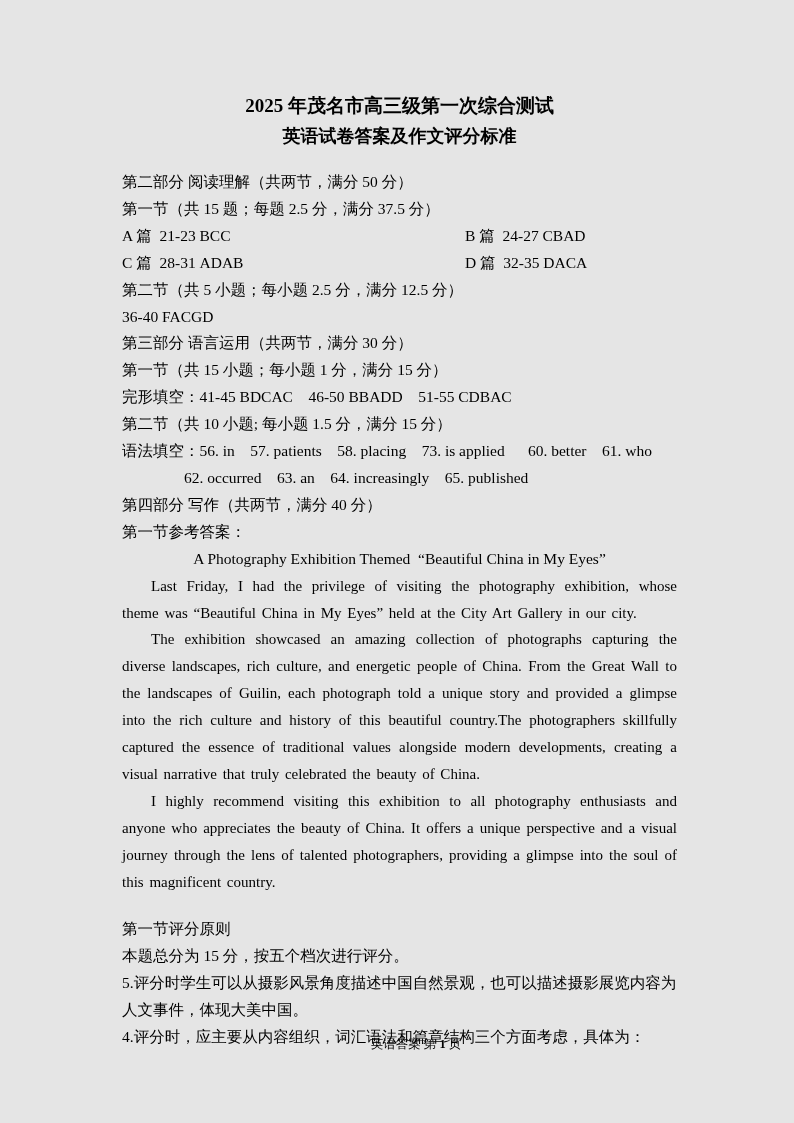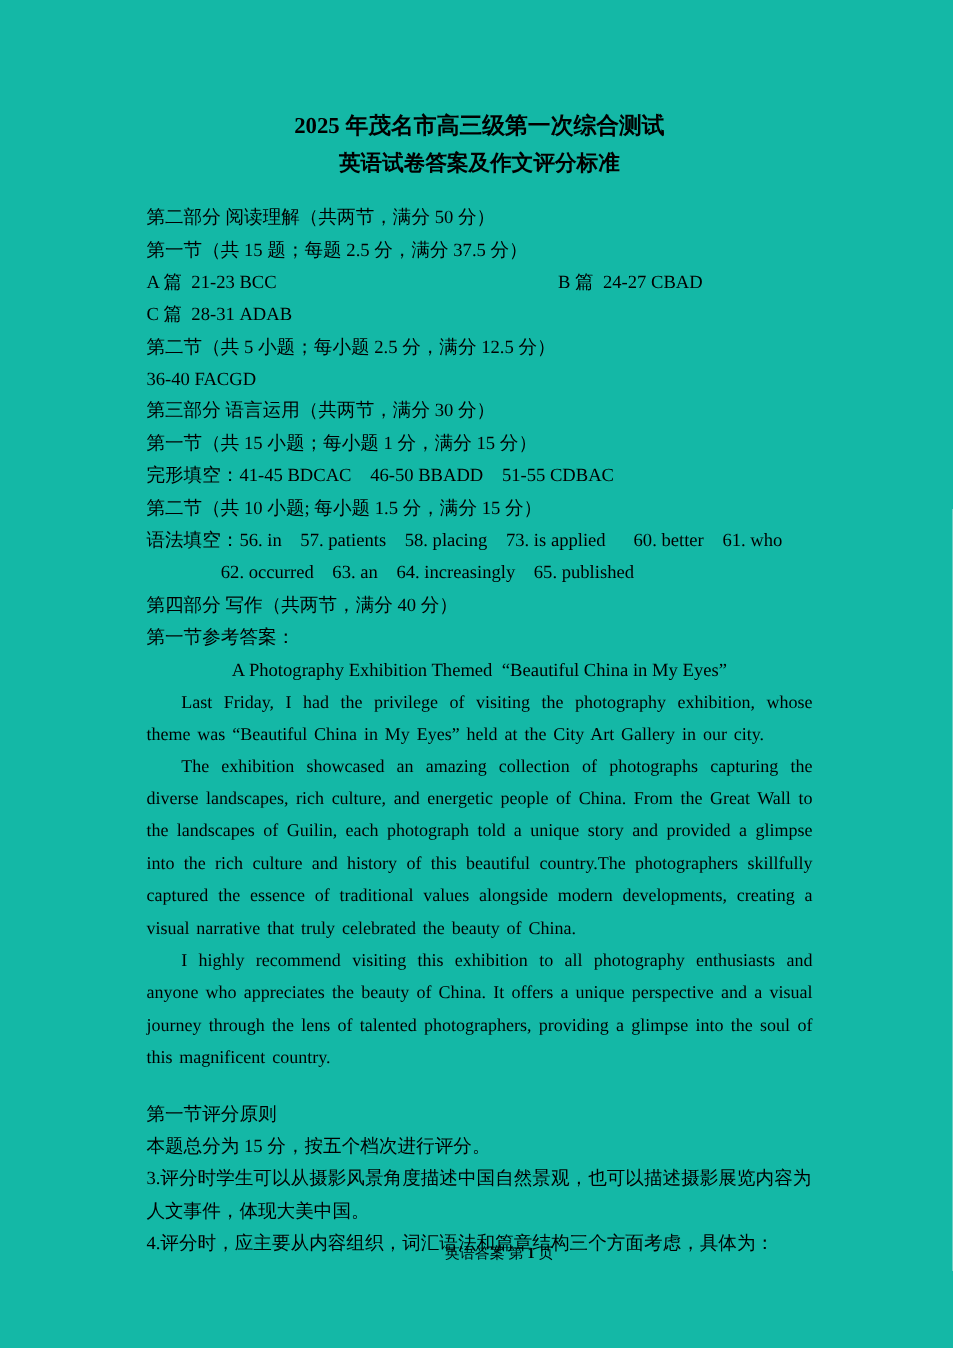--- a/index.html
+++ b/index.html
@@ -2,21 +2,21 @@
 <html><head>
 <meta charset="utf-8">
 <style>
   * { box-sizing: border-box; }
   html, body { margin: 0; padding: 0; background: #ffffff; }
   .page {
     position: relative;
     width: 794px;
     height: 1123px;
     margin: 0 auto;
-    background: #14b8a6;
+    background: #e5e5e5;
     color: #000000;
     font-family: "Liberation Serif", "DejaVu Serif", serif;
     padding: 90px 117px 0 122px;
     overflow: hidden;
   }
   .doc-title {
     margin: 0;
     font-size: 19px;
     font-weight: 700;
     text-align: center;
@@ -83,20 +83,21 @@
 
   <div class="line">第二部分 阅读理解（共两节，满分 50 分）</div>
   <div class="line">第一节（共 15 题；每题 2.5 分，满分 37.5 分）</div>
 
   <div class="answers-row">
     <span class="col-left">A 篇  21-23 BCC</span>
     <span class="col-right">B 篇  24-27 CBAD</span>
   </div>
   <div class="answers-row">
     <span class="col-left">C 篇  28-31 ADAB</span>
+    <span class="col-right">D 篇  32-35 DACA</span>
   </div>
 
   <div class="line">第二节（共 5 小题；每小题 2.5 分，满分 12.5 分）</div>
   <div class="line">36-40 FACGD</div>
 
   <div class="line">第三部分 语言运用（共两节，满分 30 分）</div>
   <div class="line">第一节（共 15 小题；每小题 1 分，满分 15 分）</div>
   <div class="line">完形填空：41-45 BDCAC    46-50 BBADD    51-55 CDBAC</div>
   <div class="line">第二节（共 10 小题; 每小题 1.5 分，满分 15 分）</div>
   <div class="line">语法填空：56. in    57. patients    58. placing    73. is applied      60. better    61. who</div>
@@ -105,18 +106,18 @@
   <div class="line">第四部分 写作（共两节，满分 40 分）</div>
   <div class="line">第一节参考答案：</div>
 
   <div class="essay-title">A Photography Exhibition Themed  “Beautiful China in My Eyes”</div>
   <p class="essay-para">Last Friday, I had the privilege of visiting the photography exhibition, whose theme was “Beautiful China in My Eyes” held at the City Art Gallery in our city.</p>
   <p class="essay-para">The exhibition showcased an amazing collection of photographs capturing the diverse landscapes, rich culture, and energetic people of China. From the Great Wall to the landscapes of Guilin, each photograph told a unique story and provided a glimpse into the rich culture and history of this beautiful country.The photographers skillfully captured the essence of traditional values alongside modern developments, creating a visual narrative that truly celebrated the beauty of China.</p>
   <p class="essay-para">I highly recommend visiting this exhibition to all photography enthusiasts and anyone who appreciates the beauty of China. It offers a unique perspective and a visual journey through the lens of talented photographers, providing a glimpse into the soul of this magnificent country.</p>
 
   <div class="line scoring-heading">第一节评分原则</div>
   <div class="line">本题总分为 15 分，按五个档次进行评分。</div>
-  <div class="line">3.评分时学生可以从摄影风景角度描述中国自然景观，也可以描述摄影展览内容为人文事件，体现大美中国。</div>
+  <div class="line">5.评分时学生可以从摄影风景角度描述中国自然景观，也可以描述摄影展览内容为人文事件，体现大美中国。</div>
   <div class="line">4.评分时，应主要从内容组织，词汇语法和篇章结构三个方面考虑，具体为：</div>
 
   <div class="footer"><span>英语答案 第 </span><span class="page-num">1</span><span> 页</span></div>
 
 </div>
 
 </body></html>

